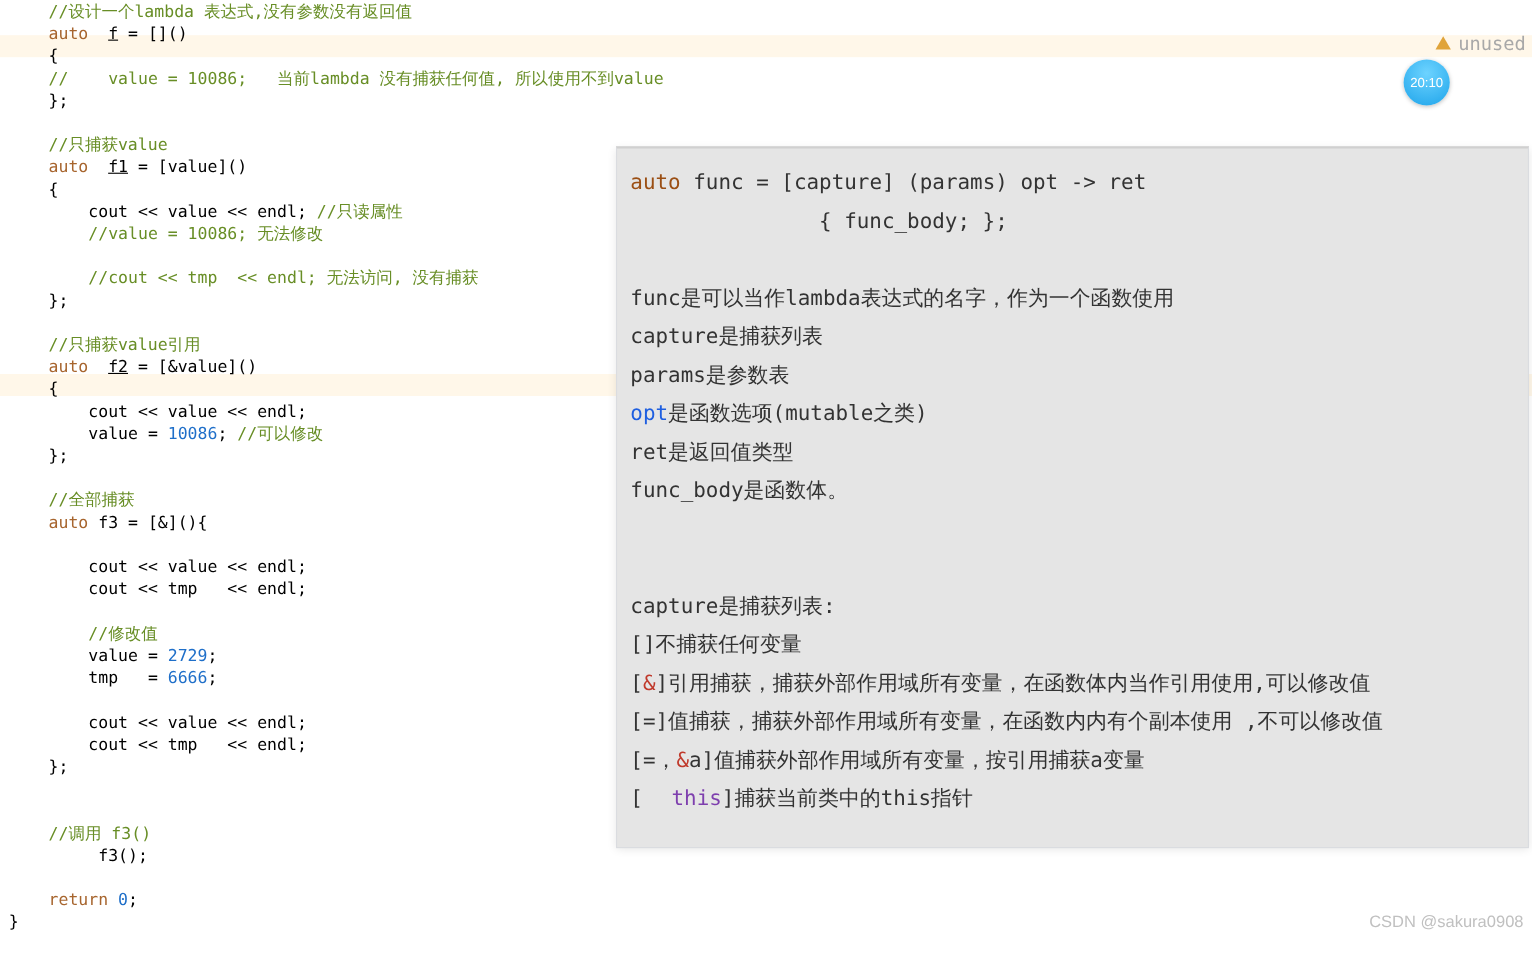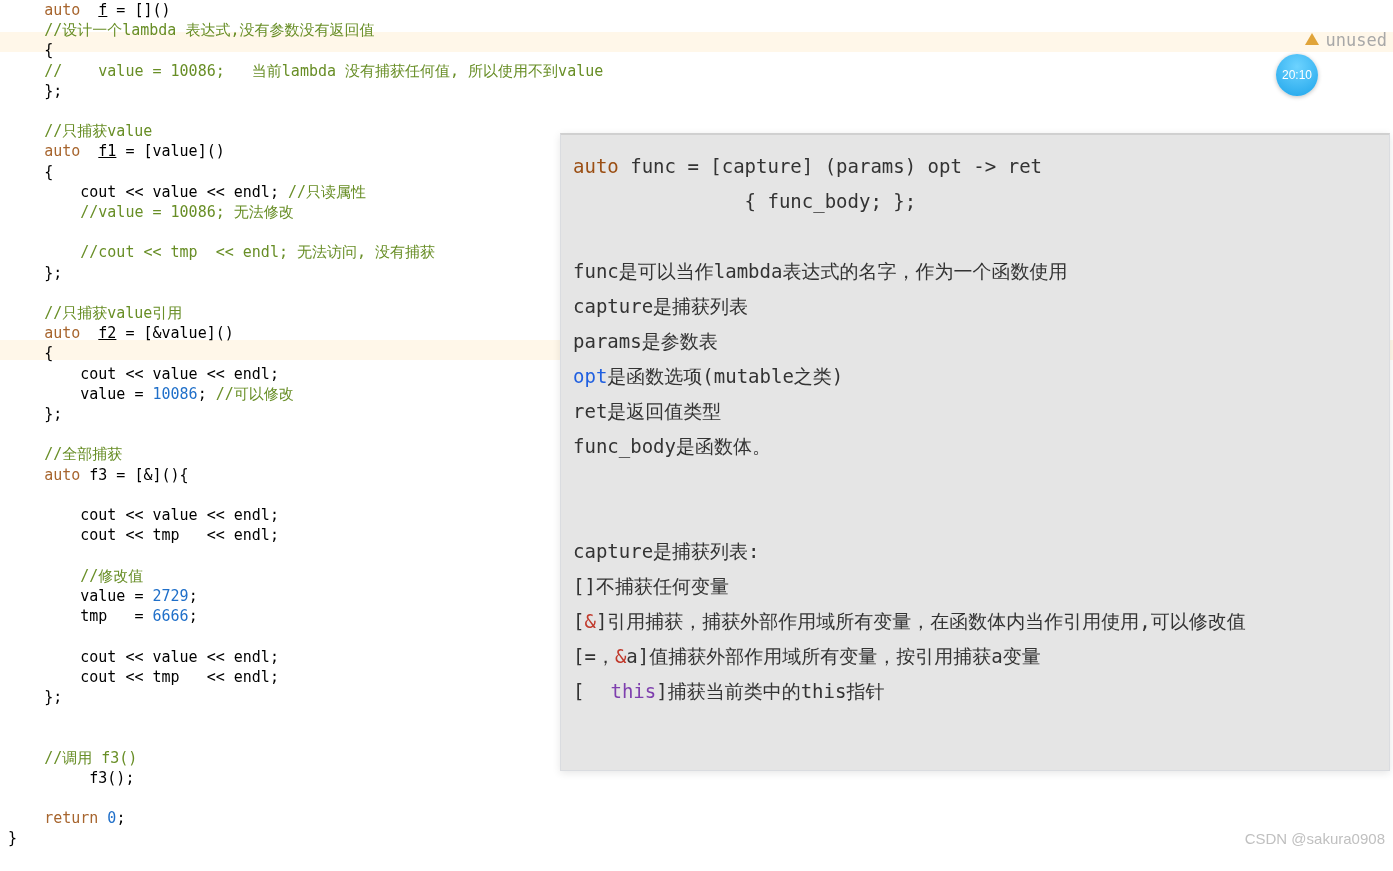--- a/index.html
+++ b/index.html
@@ -60,22 +60,22 @@
 <div class="highlight-row hrow1"></div>
 <div class="highlight-row hrow2"></div>
 
 <div class="warn-triangle"></div>
 <div class="warn-label">unused</div>
 <div class="clock">
     <span>20:10</span>
   </div>
 
 <div class="code-panel">
+<div class="line"><span class="ident">    </span><span class="comment">//设计一个lambda 表达式,没有参数没有返回值</span></div>
 <div class="line"><span class="ident">    </span><span class="keyword">auto</span><span>  </span><span class="underline">f</span><span> = []()</span></div>
-<div class="line"><span class="ident">    </span><span class="comment">//设计一个lambda 表达式,没有参数没有返回值</span></div>
 <div class="line"><span class="ident">    </span><span>{</span></div>
 <div class="line"><span class="ident">    </span><span class="comment">//</span><span class="comment">    value = </span><span class="comment">10086</span><span class="comment">;   </span><span class="comment">当前lambda 没有捕获任何值, 所以使用不到value</span></div>
 <div class="line"><span class="ident">    </span><span>};</span></div>
 <div class="line">&nbsp;</div>
 <div class="line"><span class="ident">    </span><span class="comment">//只捕获value</span></div>
 <div class="line"><span class="ident">    </span><span class="keyword">auto</span><span>  </span><span class="underline">f1</span><span> = [value]()</span></div>
 <div class="line"><span class="ident">    </span><span>{</span></div>
 <div class="line"><span class="ident">    </span><span>    cout &lt;&lt; value &lt;&lt; endl; </span><span class="comment">//只读属性</span></div>
 <div class="line"><span class="ident">    </span><span class="comment">    //value = 10086; 无法修改</span></div>
 <div class="line">&nbsp;</div>
@@ -119,17 +119,18 @@
   <div>capture是捕获列表</div>
   <div>params是参数表</div>
   <div><span class="opt-blue">opt</span><span>是函数选项(mutable之类)</span></div>
   <div>ret是返回值类型</div>
   <div>func_body是函数体。</div>
   <div>&nbsp;</div>
   <div>&nbsp;</div>
   <div>capture是捕获列表:</div>
   <div>[]不捕获任何变量</div>
   <div><span>[</span><span class="amp-red">&amp;</span><span>]引用捕获，捕获外部作用域所有变量，在函数体内当作引用使用,可以修改值</span></div>
+  <div>[=]值捕获，捕获外部作用域所有变量，在函数内内有个副本使用  ,不可以修改值</div>
   <div><span>[=，</span><span class="amp-red">&amp;</span><span>a]值捕获外部作用域所有变量，按引用捕获a变量</span></div>
   <div><span>[</span><span class="kw-this">this</span><span>]捕获当前类中的this指针</span></div>
 </div>
 
 <div class="watermark">CSDN @sakura0908</div>
 
 </body></html>

